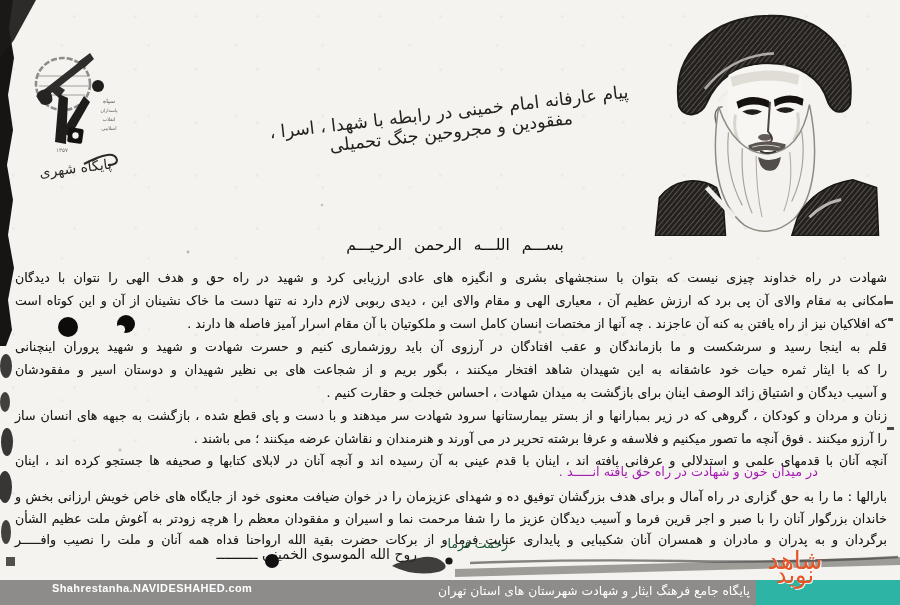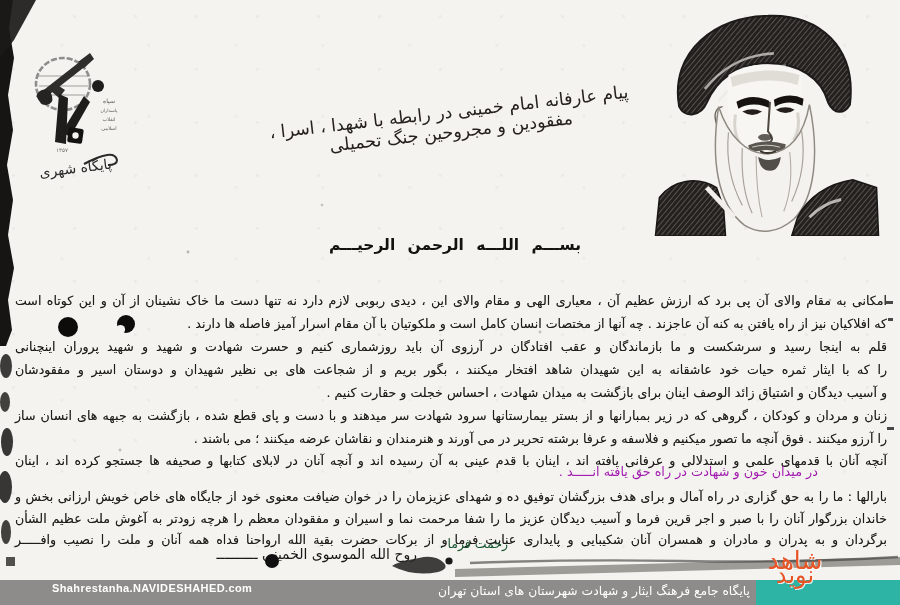--- a/index.html
+++ b/index.html
@@ -19,21 +19,21 @@
   .title{
     position:absolute;left:238px;top:102px;width:424px;
     direction:rtl;text-align:center;
     font-size:17.5px;color:#24211e;font-weight:500;
     transform:rotate(-6.5deg);
     letter-spacing:.2px;
   }
   .bismillah{
     position:absolute;left:295px;top:236px;width:320px;
     direction:rtl;text-align:center;
-    font-size:15.5px;font-weight:bold;color:#14120f;
+    font-size:15.5px;font-weight:normal;color:#14120f;
     word-spacing:7px;
   }
   
   .bline{
     position:absolute;right:13px;left:15px;height:22px;
     direction:rtl;text-align:justify;text-align-last:justify;
     font-size:12.6px;color:#1e1c19;line-height:20px;
     text-shadow:0 0 .4px rgba(30,28,25,.45);
     white-space:nowrap;overflow:visible;
   }
@@ -138,20 +138,21 @@
     <path d="M2,235 L6,196 C20,178 44,174 64,186 L71,206 L73,235 Z" fill="url(#ht)" stroke="#181715" stroke-width="1.5"></path>
     <path d="M54,186 L82,216" stroke="#f1efec" stroke-width="5"></path>
     <path d="M140,235 L146,216 C156,196 176,182 202,178 L226,186 L228,235 Z" fill="url(#ht)" stroke="#181715" stroke-width="1.5"></path>
     <path d="M158,216 Q172,202 190,198" stroke="#f1efec" stroke-width="3" opacity=".7"></path>
   </svg>
 
   <div class="title">پیام عارفانه امام خمینی در رابطه با شهدا ، اسرا ، مفقودین و مجروحین جنگ تحمیلی</div>
 
   <div class="bismillah">بســـم اللـــه الرحمن الرحیـــم</div>
 
+  <div class="bline" style="top:268px">شهادت در راه خداوند چیزی نیست که بتوان با سنجشهای بشری و انگیزه های عادی ارزیابی کرد و شهید در راه حق و هدف الهی را نتوان با دیدگان</div>
   <div class="bline" style="top:291px">امکانی به مقام والای آن پی برد که ارزش عظیم آن ، معیاری الهی و مقام والای این ، دیدی ربوبی لازم دارد نه تنها دست ما خاک نشینان از آن و این کوتاه است</div>
   <div class="bline short" style="top:314px">که افلاکیان نیز از راه یافتن به کنه آن عاجزند . چه آنها از مختصات انسان کامل است و ملکوتیان با آن مقام اسرار آمیز فاصله ها دارند .</div>
   <div class="bline" style="top:337px">قلم به اینجا رسید و سرشکست و ما بازماندگان و عقب افتادگان در آرزوی آن باید روزشماری کنیم و حسرت شهادت و شهید و شهید پروران اینچنانی</div>
   <div class="bline" style="top:360px">را که با ایثار ثمره حیات خود عاشقانه به این شهیدان شاهد افتخار میکنند ، بگور بریم و از شجاعت های بی نظیر شهیدان و دوستان اسیر و مفقودشان</div>
   <div class="bline short" style="top:383px">و آسیب دیدگان و اشتیاق زائد الوصف اینان برای بازگشت به میدان شهادت ، احساس خجلت و حقارت کنیم .</div>
   <div class="bline" style="top:406px">زنان و مردان و کودکان ، گروهی که در زیر بمبارانها و از بستر بیمارستانها سرود شهادت سر میدهند و با دست و پای قطع شده ، بازگشت به جبهه های انسان ساز</div>
   <div class="bline short" style="top:429px">را آرزو میکنند . فوق آنچه ما تصور میکنیم و فلاسفه و عرفا برشته تحریر در می آورند و هنرمندان و نقاشان عرضه میکنند ؛ می باشند .</div>
   <div class="bline" style="top:451px">آنچه آنان با قدمهای علمی و استدلالی و عرفانی یافته اند ، اینان با قدم عینی به آن رسیده اند و آنچه آنان در لابلای کتابها و صحیفه ها جستجو کرده اند ، اینان</div>
   <div class="l10">در میدان خون و شهادت در راه حق یافته انـــــد .</div>
 

